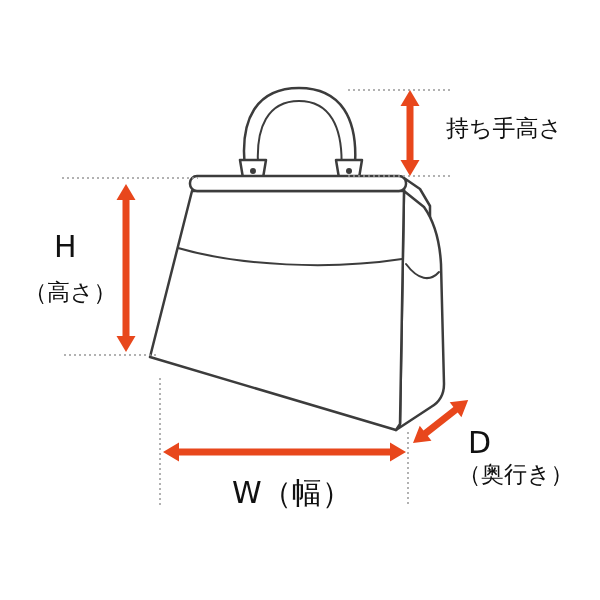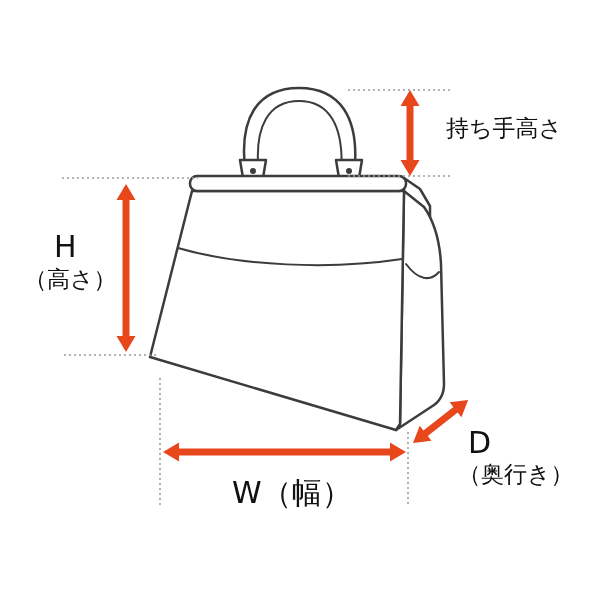--- a/index.html
+++ b/index.html
@@ -21,21 +21,21 @@
     top: 0;
   }
   .label {
     position: absolute;
     color: #111111;
     white-space: nowrap;
     line-height: 1.1;
   }
   .label-handle-height { left: 446px; top: 116px; font-size: 23px; }
   .label-h             { left: 54px;  top: 230px; font-size: 30px; }
-  .label-h-sub         { left: 24px;  top: 267px; font-size: 23px; }
+  .label-h-sub         { left: 24px;  top: 280px; font-size: 23px; }
   .label-w             { left: 232px; top: 476px; font-size: 30px; }
   .label-d             { left: 468px; top: 426px; font-size: 30px; }
   .label-d-sub         { left: 458px; top: 462px; font-size: 23px; }
 </style>
 </head>
 <body>
 
 <div id="stage">
 
   <svg id="diagram-svg" width="600" height="600" viewBox="0 0 600 600">

